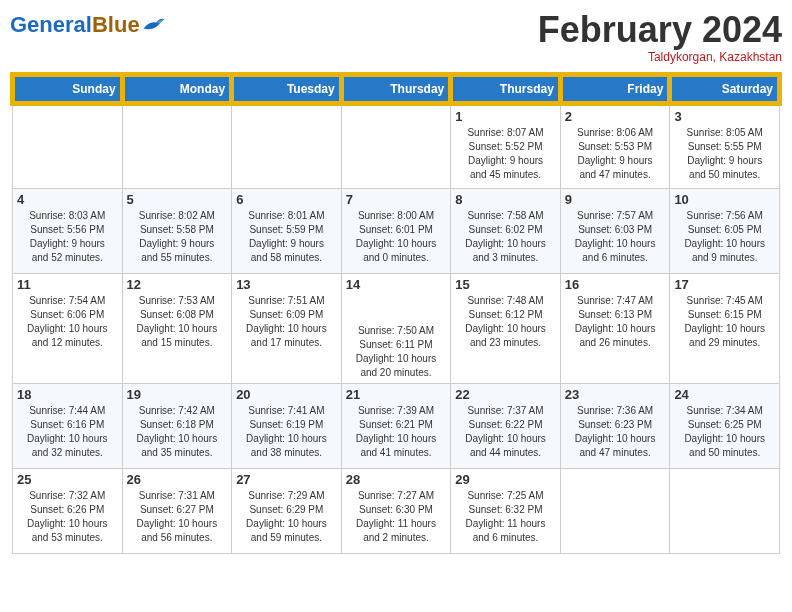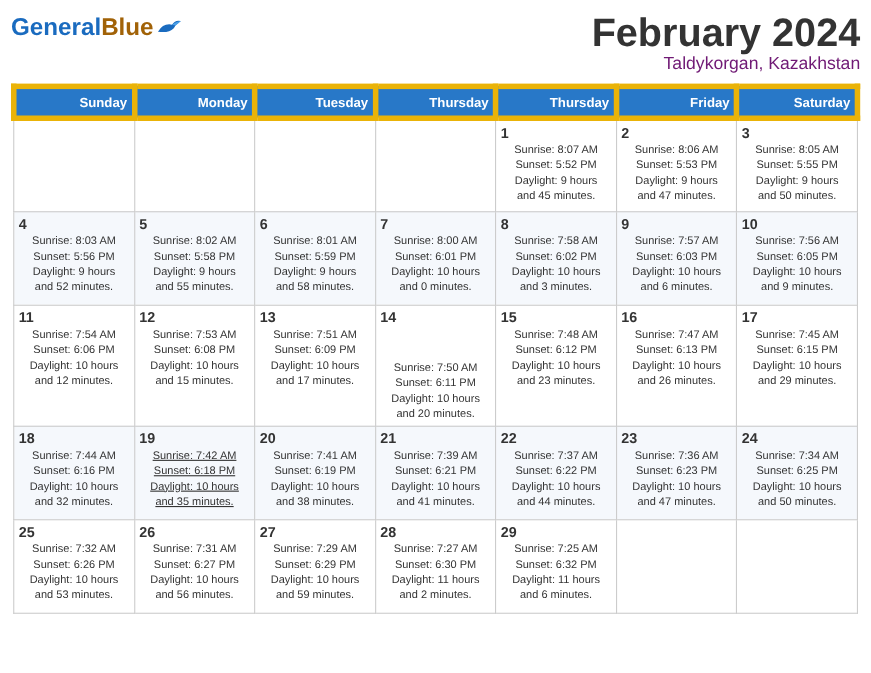--- a/index.html
+++ b/index.html
@@ -39,22 +39,22 @@
     .title-block {
       text-align: right;
     }
     .month-title {
       font-size: 36px;
       font-weight: bold;
       color: #333;
       line-height: 1.1;
     }
     .location-title {
-      font-size: 16px;
-      color: #701a75;
+      font-size: 12px;
+      color: #b91c1c;
     }
     table {
       width: 100%;
       border-collapse: collapse;
       table-layout: fixed;
     }
     th {
       background-color: #2878c8;
       color: #fff;
       font-size: 12px;
@@ -258,21 +258,21 @@
       <tr>
         <td>
           <div class="day-number">18</div>
           <div class="day-info" style="white-space: pre-line;">Sunrise: 7:44 AM
 Sunset: 6:16 PM
 Daylight: 10 hours
 and 32 minutes.</div>
         </td>
         <td>
           <div class="day-number">19</div>
-          <div class="day-info" style="white-space: pre-line; text-decoration: underline;">Sunrise: 7:42 AM
+          <div class="day-info" style="white-space: pre-line;">Sunrise: 7:42 AM
 Sunset: 6:18 PM
 Daylight: 10 hours
 and 35 minutes.</div>
         </td>
         <td>
           <div class="day-number">20</div>
           <div class="day-info" style="white-space: pre-line;">Sunrise: 7:41 AM
 Sunset: 6:19 PM
 Daylight: 10 hours
 and 38 minutes.</div>

